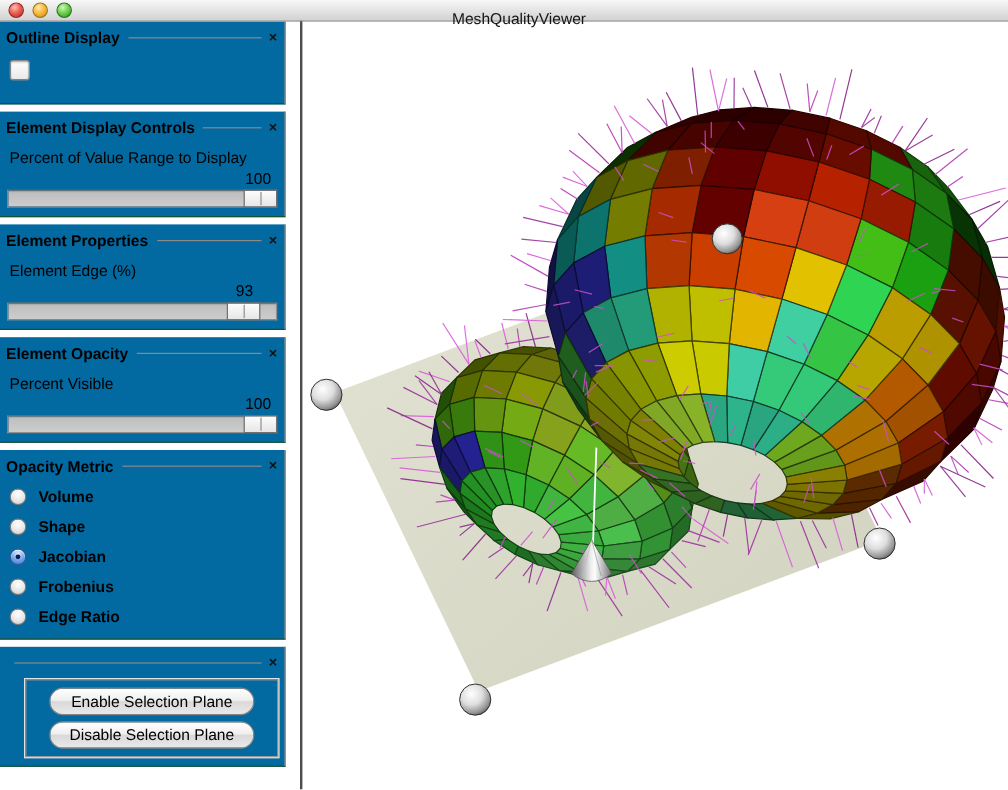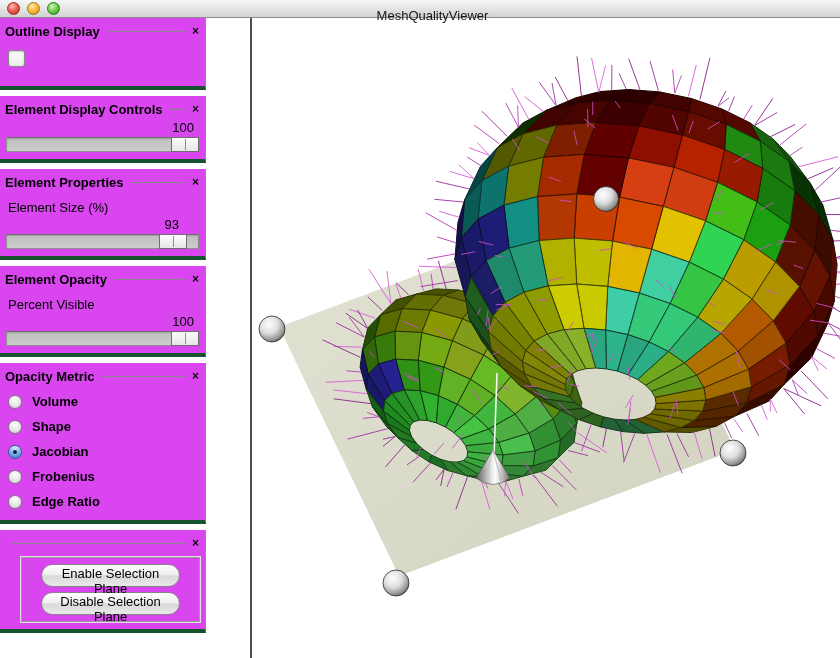--- a/index.html
+++ b/index.html
@@ -19,23 +19,23 @@
   .light-close{background:radial-gradient(circle at 38% 30%,#ffc1ba 0%,#ee6a5e 40%,#d4443a 70%,#9e2019 100%);border:1px solid #9c2720;}
   .light-min{background:radial-gradient(circle at 38% 30%,#ffe9b8 0%,#f9c04a 40%,#efa323 70%,#9a6a0a 100%);border:1px solid #9a7a1a;}
   .light-zoom{background:radial-gradient(circle at 38% 30%,#d2f5c0 0%,#7fd45e 40%,#4cb830 70%,#1e7a12 100%);border:1px solid #2a7a1e;}
   .title-text{
     position:absolute;left:0;right:0;top:8px;text-align:center;
     font-size:13px;color:#161616;padding-left:25px;
   }
   
   .sidebar{position:absolute;left:0;top:18px;width:240px;bottom:0;background:#fff;z-index:20;}
   .pane{
-    position:relative;box-sizing:border-box;width:206px;
-    border-right:1px solid #8f8f8f;border-bottom:4px solid #14532d;
-    padding:3px 5px 7px 5px;margin-bottom:6px;background:#d946ef;
+    position:relative;box-sizing:border-box;width:238px;
+    border-right:1px solid #8f8f8f;border-bottom:1px solid #14532d;
+    padding:3px 5px 7px 5px;margin-bottom:6px;background:#0369a1;
   }
   .pane-header{display:flex;align-items:center;height:20px;}
   .pane-title{font-weight:bold;font-size:13px;color:#000;white-space:nowrap;}
   .pane-rule{flex:1;height:1px;background:#8a8a8a;margin:1px 5px 0 7px;}
   .pane-close{
     font-size:12px;font-weight:600;color:#111;line-height:12px;cursor:default;
     padding:0 1px;
   }
   .checkbox{
     width:15px;height:15px;border:1px solid #8a8a8a;border-radius:3px;
@@ -114,36 +114,37 @@
     </div>
     <div class="checkbox"></div>
   </div>
 
   <div class="pane">
     <div class="pane-header">
       <span class="pane-title">Element Display Controls</span>
       <span class="pane-rule"></span>
       <span class="pane-close">×</span>
     </div>
+    <div class="field-label">Percent of Value Range to Display</div>
     <div class="slider-value">
         <span style="right: 6px;">100</span>
       </div>
     <div class="slider-row">
       <div class="slider-track"></div>
       <div class="slider-thumb" style="left: calc(100% - 28px);"></div>
     </div>
   </div>
 
   <div class="pane">
     <div class="pane-header">
       <span class="pane-title">Element Properties</span>
       <span class="pane-rule"></span>
       <span class="pane-close">×</span>
     </div>
-    <div class="field-label">Element Size (%)</div>
+    <div class="field-label">Element Edge (%)</div>
     <div class="slider-value">
         <span style="right: 21px;">93</span>
       </div>
     <div class="slider-row">
       <div class="slider-track"></div>
       <div class="slider-thumb" style="left: calc(93% - 26px);"></div>
     </div>
   </div>
 
   <div class="pane">

